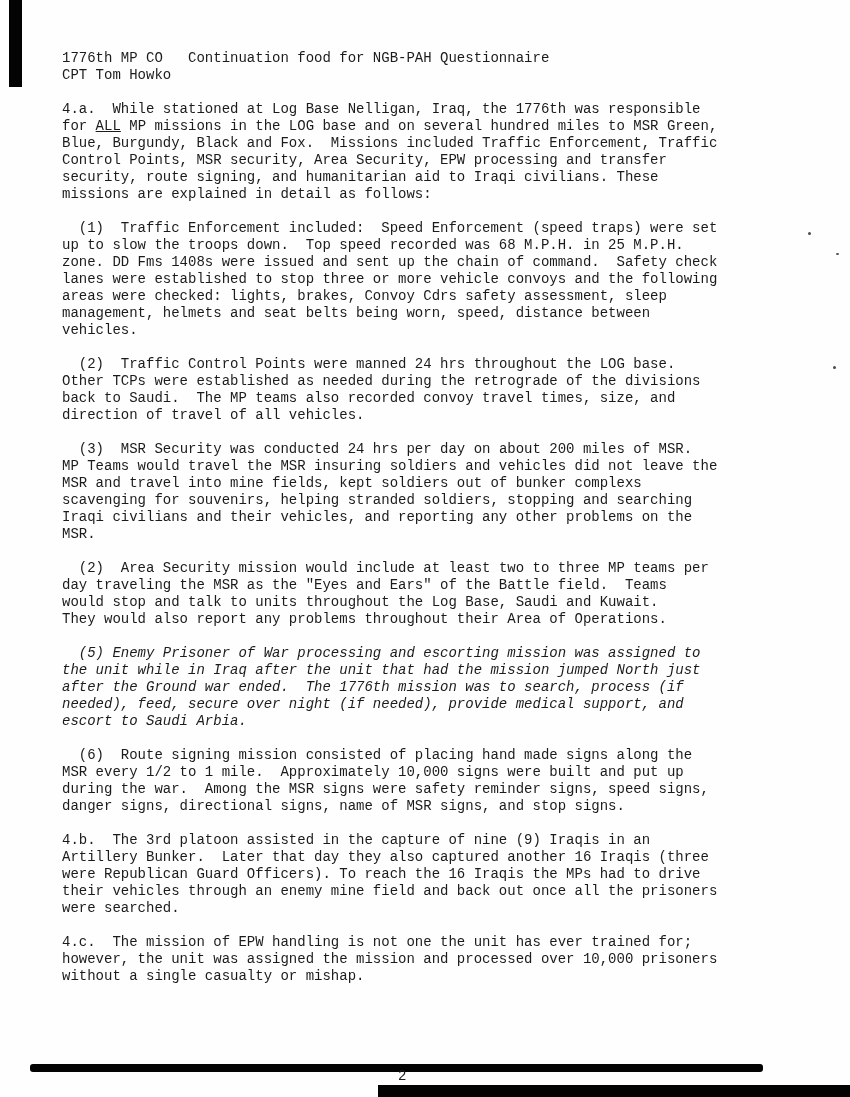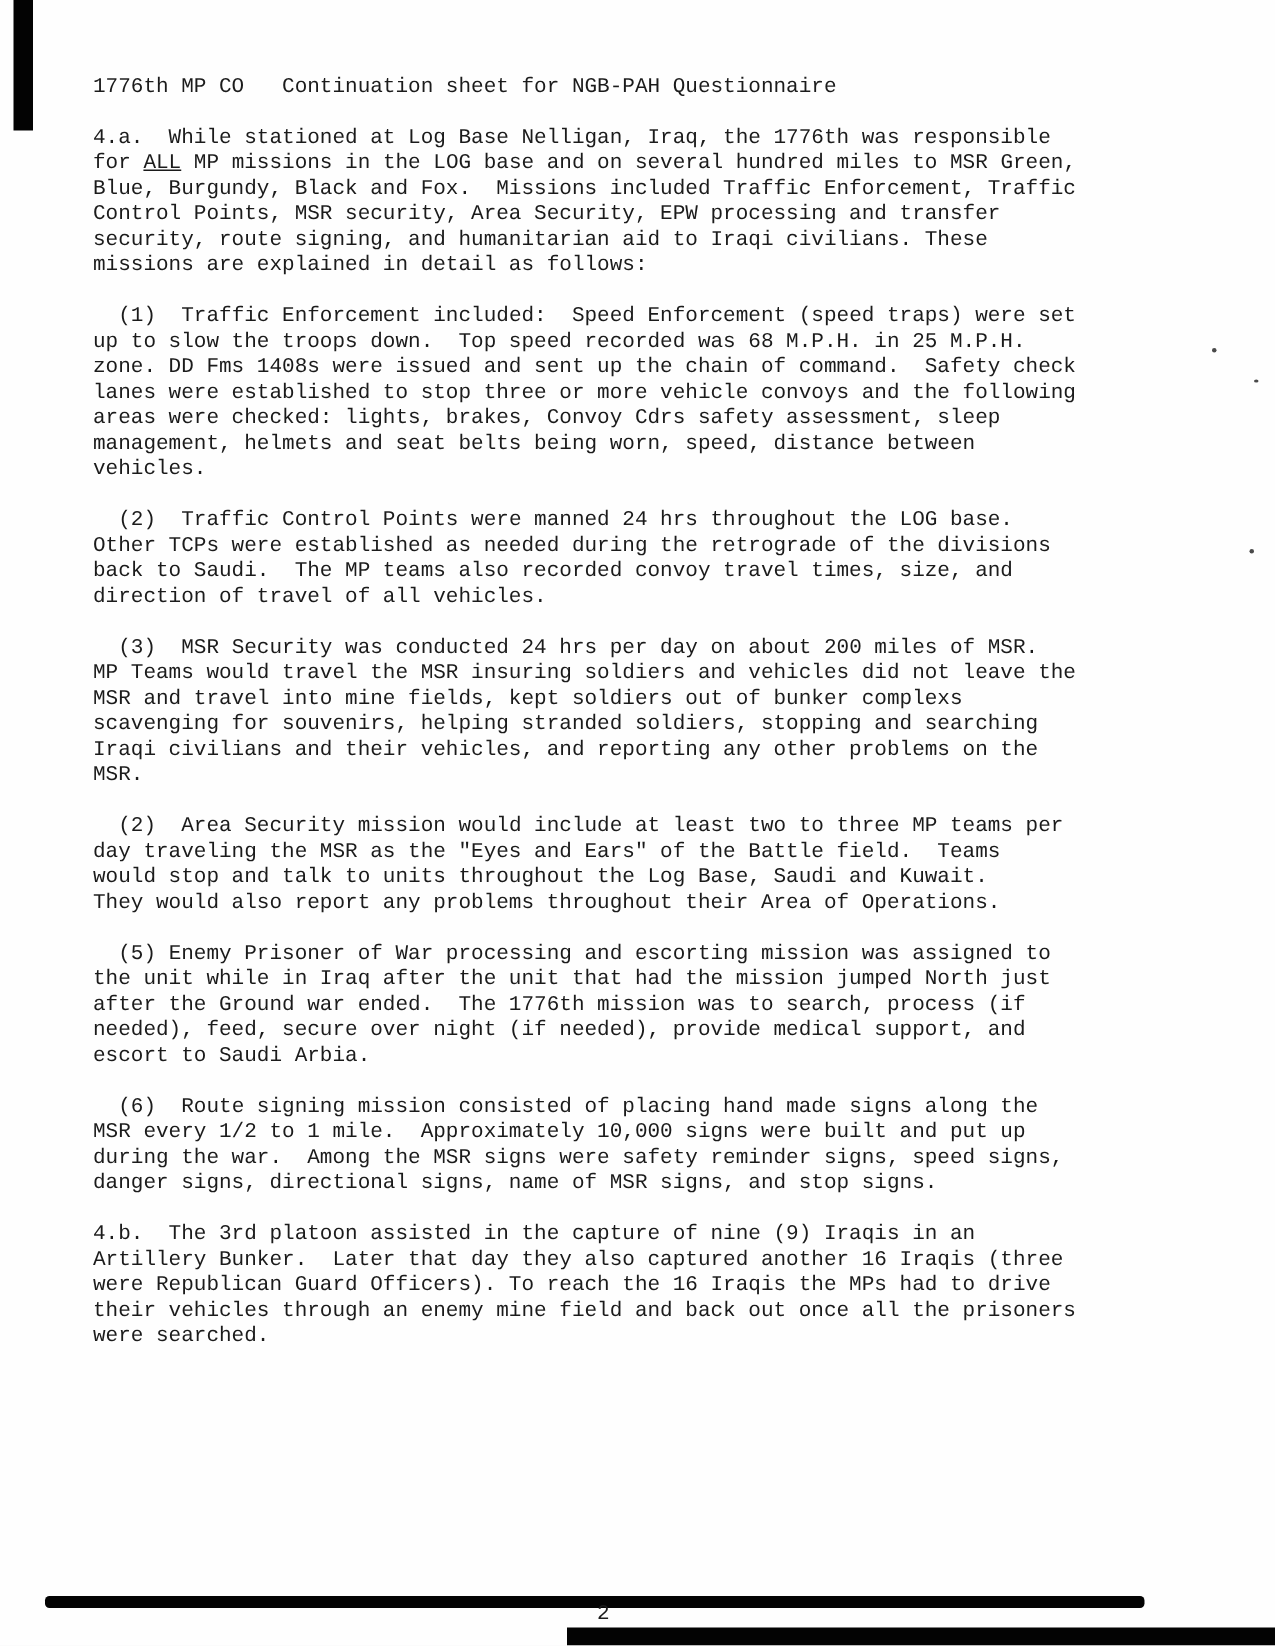--- a/index.html
+++ b/index.html
@@ -23,21 +23,21 @@
     left: 62px;
     top: 50px;
     width: 745px;
     font-size: 14px;
     line-height: 17px;
   }
   .line  { white-space: pre-wrap; }
   .header-block { margin: 0 0 17px 0; }
   .para  { white-space: pre-wrap; margin: 0 0 17px 0; }
   .underline { text-decoration: underline; }
-  .italic { }
+  .italic { font-style: italic; }
   .artifact { position: absolute; background: #030303; }
   .bar-left      { left: 9px;  top: 0;      width: 13px;  height: 87px; }
   .bar-bottom-1  { left: 30px; top: 1064px; width: 733px; height: 8px; border-radius: 3px; }
   .bar-bottom-2  { left: 378px;top: 1085px; width: 472px; height: 12px; }
   .page-number {
     position: absolute;
     left: 398px;
     top: 1069px;
     font-size: 14px;
     line-height: 14px;
@@ -54,21 +54,22 @@
 <div class="page">
 
   <div class="artifact bar-left"></div>
   <div class="speck speck-1"></div>
   <div class="speck speck-2"></div>
   <div class="speck speck-3"></div>
 
   <div class="doc">
 
     <div class="header-block">
-      <div class="line">1776th MP CO   Continuation sheet for NGB-PAH Questionnaire</div>
+      <div class="line">1776th MP CO   Continuation food for NGB-PAH Questionnaire</div>
+      <div class="line">CPT Tom Howko</div>
     </div>
 
     <div class="para"><span>4.a.  While stationed at Log Base Nelligan, Iraq, the 1776th was responsible
 for </span><span class="underline">ALL</span><span> MP missions in the LOG base and on several hundred miles to MSR Green,
 Blue, Burgundy, Black and Fox.  Missions included Traffic Enforcement, Traffic
 Control Points, MSR security, Area Security, EPW processing and transfer
 security, route signing, and humanitarian aid to Iraqi civilians. These
 missions are explained in detail as follows:</span></div>
 
     <div class="para">  (1)  Traffic Enforcement included:  Speed Enforcement (speed traps) were set
@@ -107,20 +108,23 @@
 during the war.  Among the MSR signs were safety reminder signs, speed signs,
 danger signs, directional signs, name of MSR signs, and stop signs.</div>
 
 
     <div class="para">4.b.  The 3rd platoon assisted in the capture of nine (9) Iraqis in an
 Artillery Bunker.  Later that day they also captured another 16 Iraqis (three
 were Republican Guard Officers). To reach the 16 Iraqis the MPs had to drive
 their vehicles through an enemy mine field and back out once all the prisoners
 were searched.</div>
 
+    <div class="para">4.c.  The mission of EPW handling is not one the unit has ever trained for;
+however, the unit was assigned the mission and processed over 10,000 prisoners
+without a single casualty or mishap.</div>
 
   </div>
 
   <div class="artifact bar-bottom-1"></div>
   <div class="page-number">2</div>
   <div class="artifact bar-bottom-2"></div>
 
 </div>
 
 </body></html>

